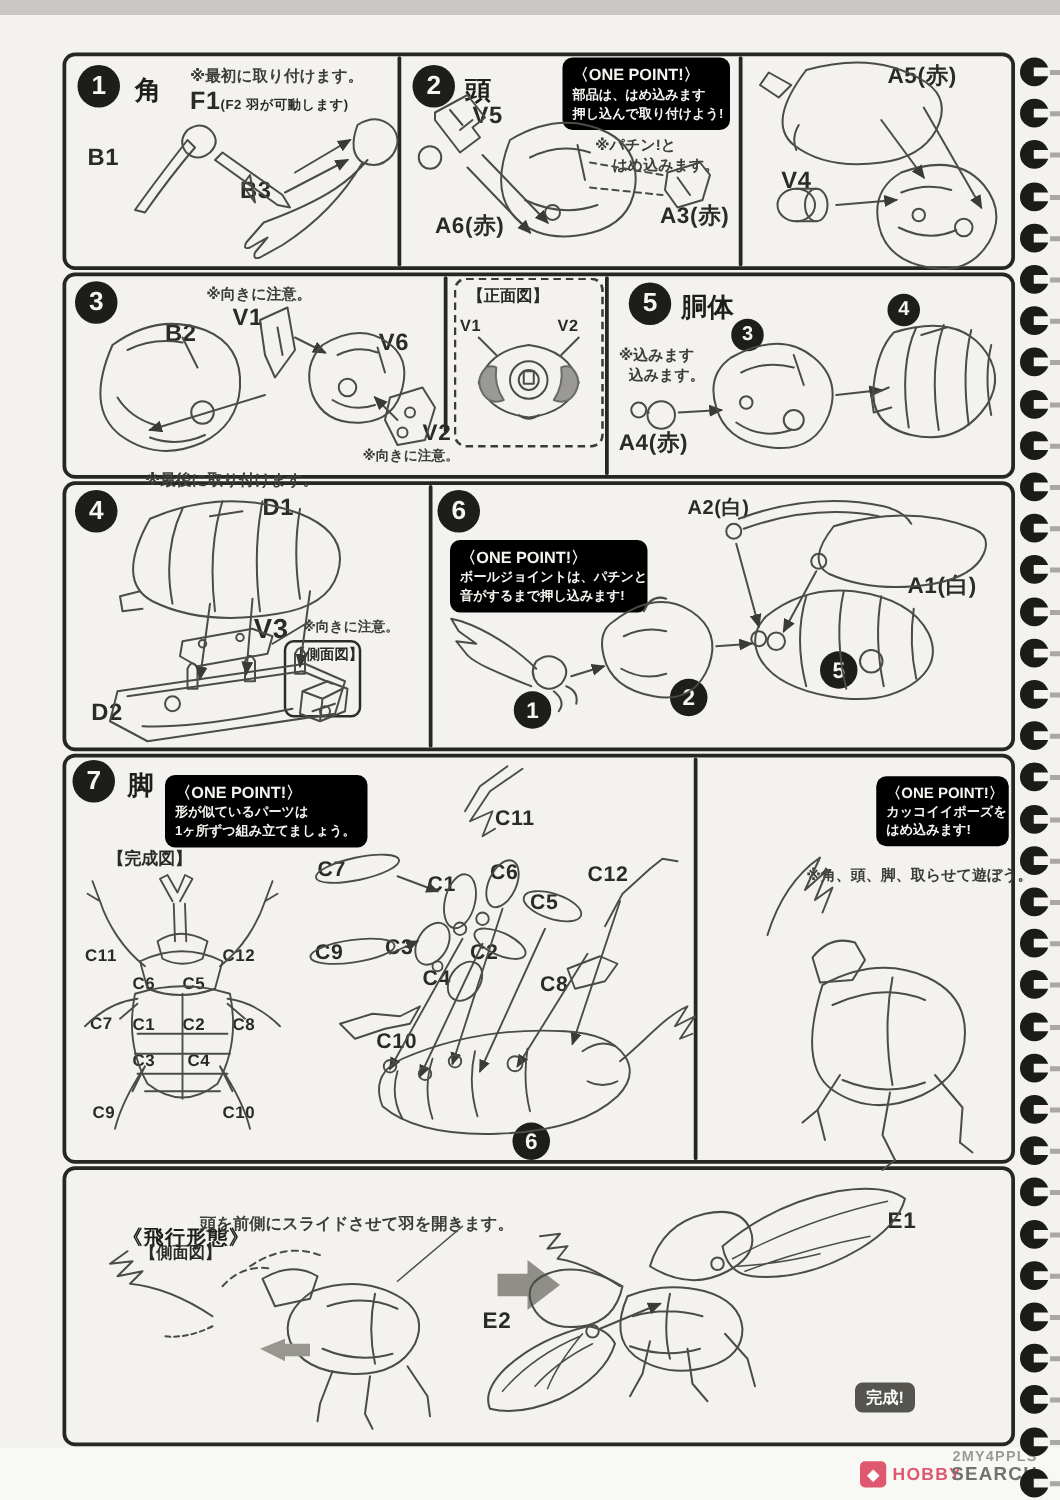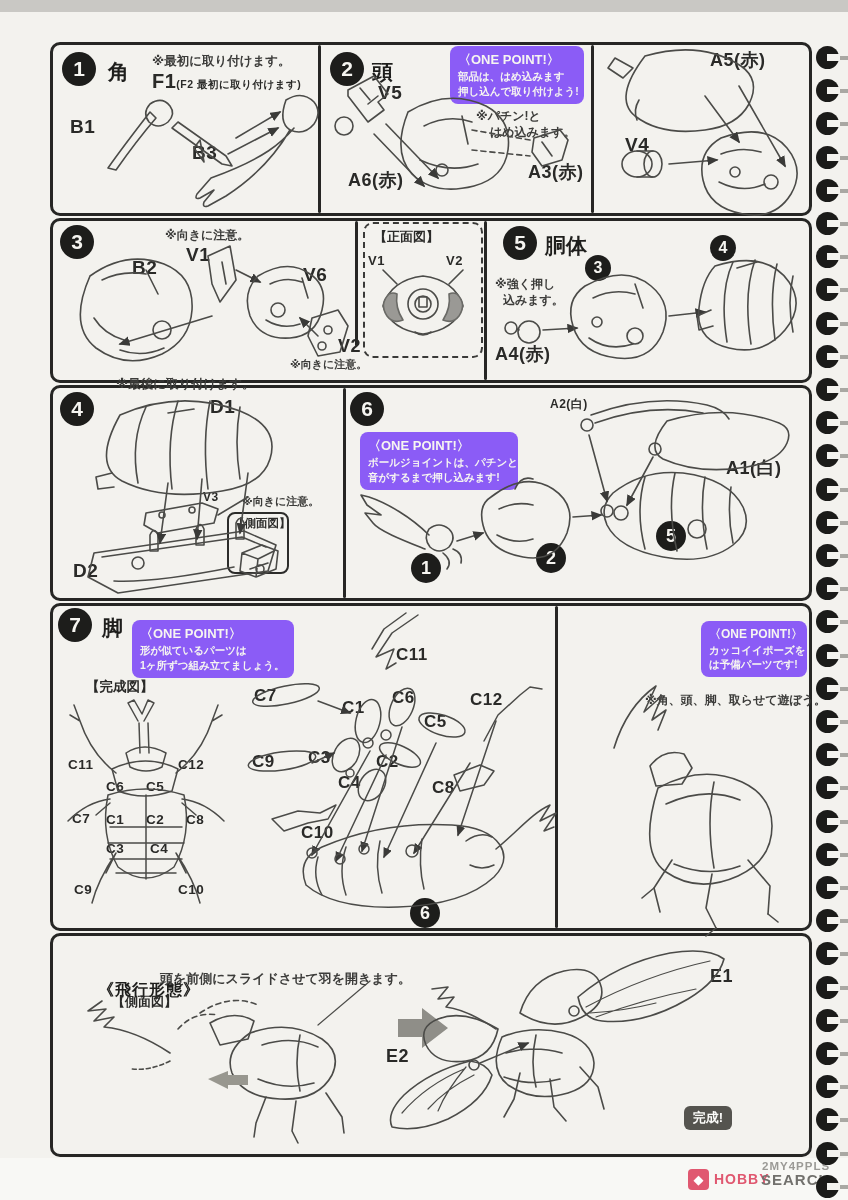--- a/index.html
+++ b/index.html
@@ -11,21 +11,21 @@
   }
   .edge-top{position:absolute;left:0;top:0;width:848px;height:12px;background:#c9c8c4;}
   .edge-bottom{position:absolute;left:0;top:1158px;width:848px;height:42px;background:#f8f8f5;}
   .panel{position:absolute;border:3px solid #262624;border-radius:10px;background:transparent;box-sizing:border-box;}
   .vdiv{position:absolute;width:3px;background:#262624;border-radius:2px;}
   .badge{position:absolute;background:#1d1d1b;color:#f6f5f1;border-radius:50%;
     display:flex;align-items:center;justify-content:center;font-weight:bold;}
   .jtitle{position:absolute;font-weight:bold;color:#1e1e1c;}
   .part{position:absolute;font-weight:bold;color:#2a2a28;letter-spacing:.5px;white-space:nowrap;}
   .note{position:absolute;color:#3c3c3a;white-space:nowrap;font-weight:bold;text-align:center;}
-  .op-box{position:absolute;background:#8b5cf6;color:#f6f5f1;border-radius:8px;
+  .op-box{position:absolute;background:#000000;color:#f6f5f1;border-radius:8px;
     padding:5px 8px;line-height:1.4;box-sizing:border-box;white-space:nowrap;}
   .op-title{font-weight:bold;font-size:13px;}
   .op-line{font-size:10.5px;font-weight:bold;}
   .dash-box{position:absolute;border:2px dashed #3a3a38;border-radius:10px;box-sizing:border-box;}
   .solid-box{position:absolute;border:2px solid #2c2c2a;border-radius:8px;box-sizing:border-box;}
   .bracket-title{position:absolute;font-weight:bold;color:#2a2a28;white-space:nowrap;}
   svg{position:absolute;overflow:visible;}
   svg path, svg line, svg ellipse, svg circle, svg polyline{vector-effect:none;}
   .done-badge{position:absolute;background:#55544f;color:#fbfbf9;border-radius:6px;
     font-weight:bold;font-size:13px;display:flex;align-items:center;justify-content:center;}
@@ -56,21 +56,21 @@
 <div class="vdiv" style="left:343px;top:388px;height:210px;"></div>
 
 <div class="panel" style="left:50px;top:603px;width:762px;height:328px;"></div>
 <div class="vdiv" style="left:555px;top:606px;height:322px;"></div>
 
 <div class="panel" style="left:50px;top:933px;width:762px;height:224px;"></div>
 
 <div class="badge" style="left:62px;top:52px;width:34px;height:34px;font-size:21px;">1</div>
 <div class="jtitle" style="left:108px;top:58px;font-size:21px;">角</div>
 <div class="note" style="left:152px;top:53px;font-size:12.5px;">※最初に取り付けます。</div>
-<div class="part" style="left:152px;top:70px;font-size:20px;"><span>F1</span><span style="font-size:10.5px;font-weight:bold;">(F2 最初に取り付けます)</span></div>
+<div class="part" style="left:152px;top:70px;font-size:20px;"><span>F1</span><span style="font-size:10.5px;font-weight:bold;">(F2 羽が可動します)</span></div>
 <div class="part" style="left:70px;top:116px;font-size:19px;">B1</div>
 <div class="part" style="left:192px;top:142px;font-size:19px;">B3</div>
 <svg style="left:50px;top:42px;" width="270" height="174" viewBox="0 0 270 174">
   <defs>
       <marker id="a1" markerWidth="8" markerHeight="8" refX="6" refY="3" orient="auto">
         <path d="M0,0 L7,3 L0,6 z" fill="#3a3a38"></path>
       </marker>
     </defs>
   <g fill="none" stroke="#4b4b48" stroke-width="1.6" stroke-linecap="round" stroke-linejoin="round">
     <path d="M100,62 q12,-8 20,2 q6,8 -2,16 q-10,8 -19,0 q-7,-9 1,-18"></path>
@@ -188,21 +188,21 @@
     <path d="M56,47 h8 v10 h-8 z M52,82 q8,6 16,0"></path>
     <line x1="20" y1="20" x2="34" y2="34"></line>
       <line x1="100" y1="20" x2="86" y2="34"></line>
   </g>
 </svg>
 
 <div class="badge" style="left:503px;top:226px;width:34px;height:34px;font-size:21px;">5</div>
 <div class="jtitle" style="left:545px;top:232px;font-size:21px;">胴体</div>
 <div class="badge" style="left:585px;top:255px;width:26px;height:26px;font-size:16px;">3</div>
 <div class="badge" style="left:710px;top:235px;width:26px;height:26px;font-size:16px;">4</div>
-<div class="note" style="left:495px;top:276px;font-size:12px;">※強く押し</div>
+<div class="note" style="left:495px;top:276px;font-size:12px;">※込みます</div>
 <div class="note" style="left:503px;top:292px;font-size:12px;">込みます。</div>
 <div class="part" style="left:495px;top:342px;font-size:18px;">A4(赤)</div>
 <svg style="left:485px;top:218px;" width="327" height="165" viewBox="0 0 327 165">
   <defs>
       <marker id="a5" markerWidth="8" markerHeight="8" refX="6" refY="3" orient="auto">
         <path d="M0,0 L7,3 L0,6 z" fill="#3a3a38"></path>
       </marker>
     </defs>
   <g fill="none" stroke="#4b4b48" stroke-width="1.6" stroke-linecap="round" stroke-linejoin="round">
     <circle cx="26" cy="110" r="6"></circle>
@@ -215,21 +215,21 @@
       <circle cx="112" cy="104" r="5"></circle>
     <line x1="184" y1="98" x2="220" y2="94" marker-end="url(#a5)"></line>
     <path d="M230,48 q52,-16 74,16 q16,24 -4,48 q-22,26 -56,18 q-34,-8 -30,-40 q3,-28 16,-42"></path>
     <path d="M248,44 q-14,30 -6,80 M270,42 q-12,34 -4,84 M292,46 q-8,32 -2,76 M308,58 q-6,26 0,56"></path>
     <path d="M226,92 l-14,6 2,14 14,-4 M252,50 l20,-6"></path>
   </g>
 </svg>
 
 <div class="badge" style="left:60px;top:392px;width:34px;height:34px;font-size:21px;">4</div>
 <div class="part" style="left:210px;top:396px;font-size:19px;">D1</div>
-<div class="part" style="left:203px;top:490px;font-size:12px;">V3</div>
+<div class="part" style="left:203px;top:490px;font-size:22px;">V3</div>
 <div class="note" style="left:242px;top:494px;font-size:11px;">※向きに注意。</div>
 <div class="solid-box" style="left:227px;top:512px;width:62px;height:62px;"></div>
 <div class="bracket-title" style="left:233px;top:516px;font-size:11.5px;">【側面図】</div>
 <div class="part" style="left:73px;top:560px;font-size:19px;">D2</div>
 <svg style="left:50px;top:385px;" width="295" height="216" viewBox="0 0 295 216">
   <defs>
       <marker id="a6" markerWidth="8" markerHeight="8" refX="6" refY="3" orient="auto">
         <path d="M0,0 L7,3 L0,6 z" fill="#3a3a38"></path>
       </marker>
     </defs>
@@ -254,21 +254,21 @@
       </g>
   </g>
 </svg>
 
 <div class="badge" style="left:350px;top:392px;width:34px;height:34px;font-size:21px;">6</div>
 <div class="op-box" style="left:360px;top:432px;width:158px;">
   <div class="op-title">〈ONE POINT!〉</div>
   <div class="op-line">ボールジョイントは、パチンと</div>
   <div class="op-line">音がするまで押し込みます!</div>
 </div>
-<div class="part" style="left:550px;top:396px;font-size:12px;">A2(白)</div>
+<div class="part" style="left:550px;top:396px;font-size:16px;">A2(白)</div>
 <div class="part" style="left:726px;top:456px;font-size:18px;">A1(白)</div>
 <div class="badge" style="left:411px;top:553px;width:30px;height:30px;font-size:18px;">1</div>
 <div class="badge" style="left:536px;top:543px;width:30px;height:30px;font-size:18px;">2</div>
 <div class="badge" style="left:656px;top:521px;width:30px;height:30px;font-size:18px;">5</div>
 <svg style="left:345px;top:385px;" width="467" height="216" viewBox="0 0 467 216">
   <defs>
       <marker id="a7" markerWidth="8" markerHeight="8" refX="6" refY="3" orient="auto">
         <path d="M0,0 L7,3 L0,6 z" fill="#3a3a38"></path>
       </marker>
     </defs>
@@ -385,21 +385,21 @@
     <circle cx="262" cy="250" r="5"></circle>
       <circle cx="290" cy="256" r="5"></circle>
       <circle cx="314" cy="246" r="5"></circle>
       <circle cx="362" cy="248" r="6"></circle>
   </g>
 </svg>
 
 <div class="op-box" style="left:701px;top:621px;width:106px;">
   <div class="op-title" style="font-size:12px;">〈ONE POINT!〉</div>
   <div class="op-line">カッコイイポーズを</div>
-  <div class="op-line">は予備パーツです!</div>
+  <div class="op-line">はめ込みます!</div>
 </div>
 <div class="note" style="left:645px;top:692px;font-size:12px;">※角、頭、脚、取らせて遊ぼう。</div>
 <svg style="left:557px;top:603px;" width="255" height="328" viewBox="0 0 255 328">
   <g fill="none" stroke="#4b4b48" stroke-width="1.6" stroke-linecap="round" stroke-linejoin="round" transform="translate(5,45)">
     <path d="M52,100 C60,74 74,52 94,38 l-12,26 18,-16 -10,24 14,-10 -8,20"></path>
     <path d="M88,118 q14,-18 34,-12 l8,14 -10,16 -26,2 z"></path>
     <path d="M96,140 q44,-24 84,-6 q30,14 30,44 q0,34 -34,50 q-40,18 -72,-4 q-28,-20 -8,-84"></path>
     <path d="M104,156 q40,-18 74,-4 M112,216 q34,14 66,2 M152,134 q-8,40 0,86"></path>
     <path d="M110,212 l-18,28 6,24 M150,226 l-6,34 10,20 M186,212 l22,26 -2,28"></path>
     <path d="M92,240 l-12,10 M154,280 l-10,8 M206,266 l10,8"></path>

